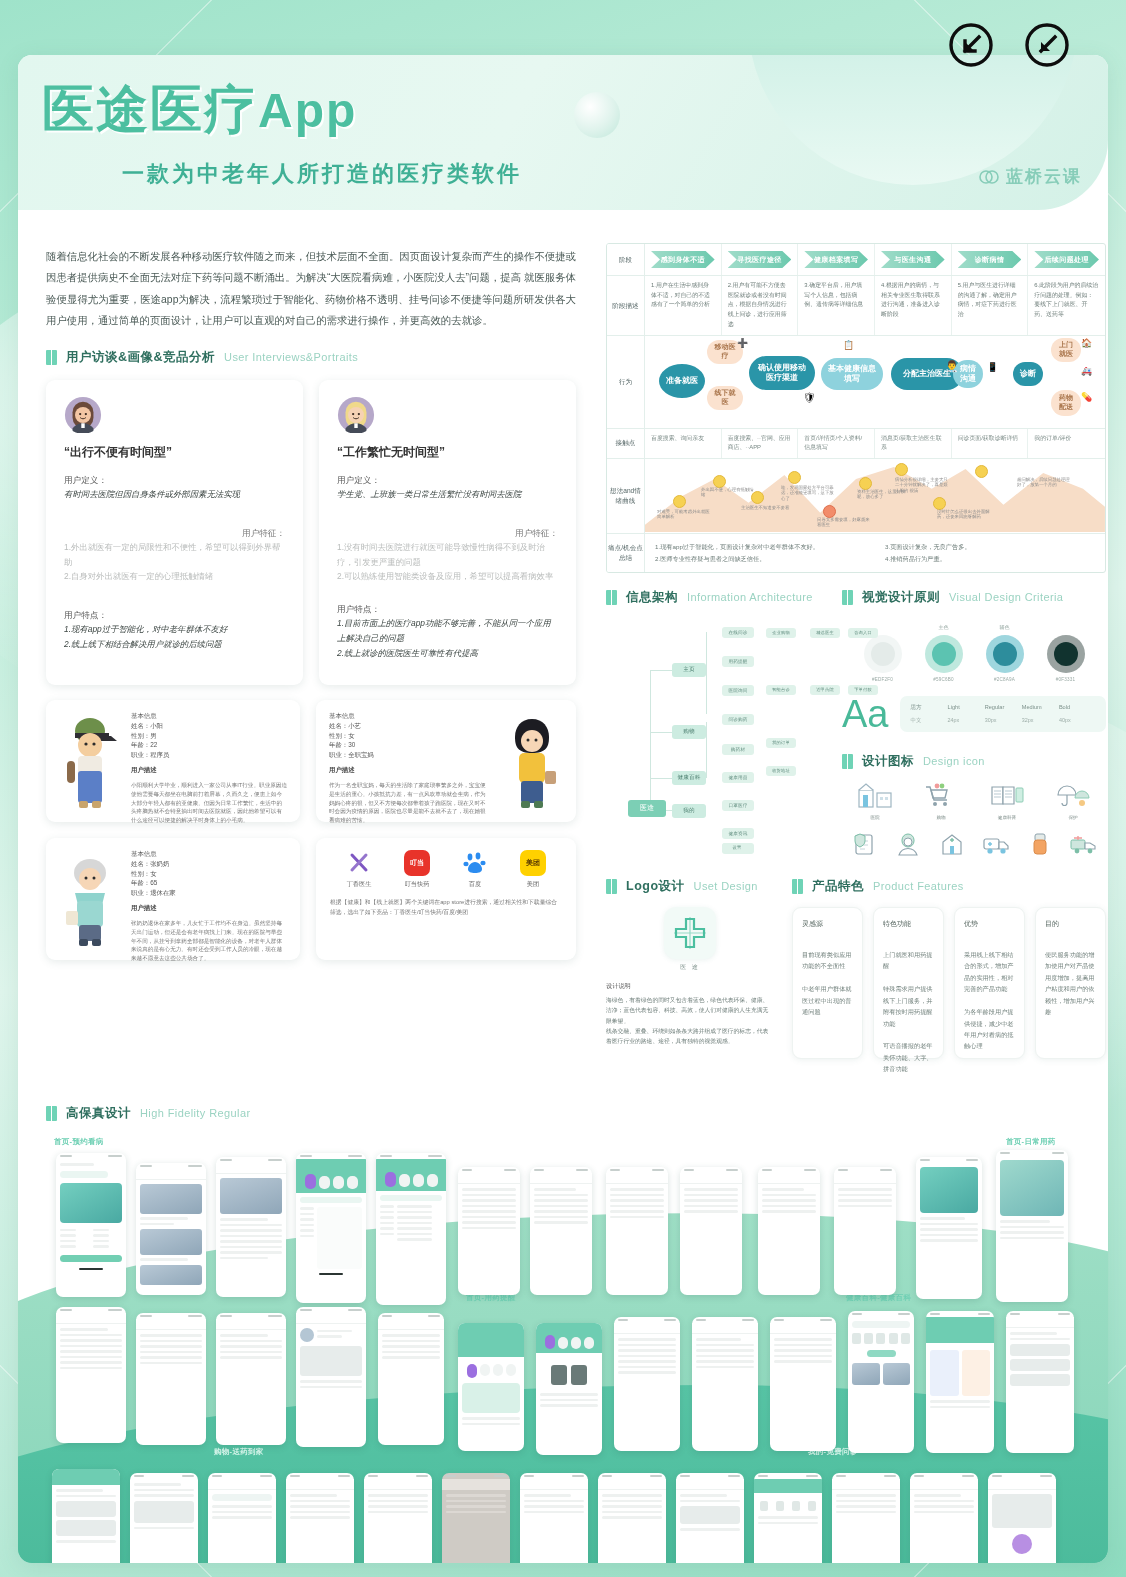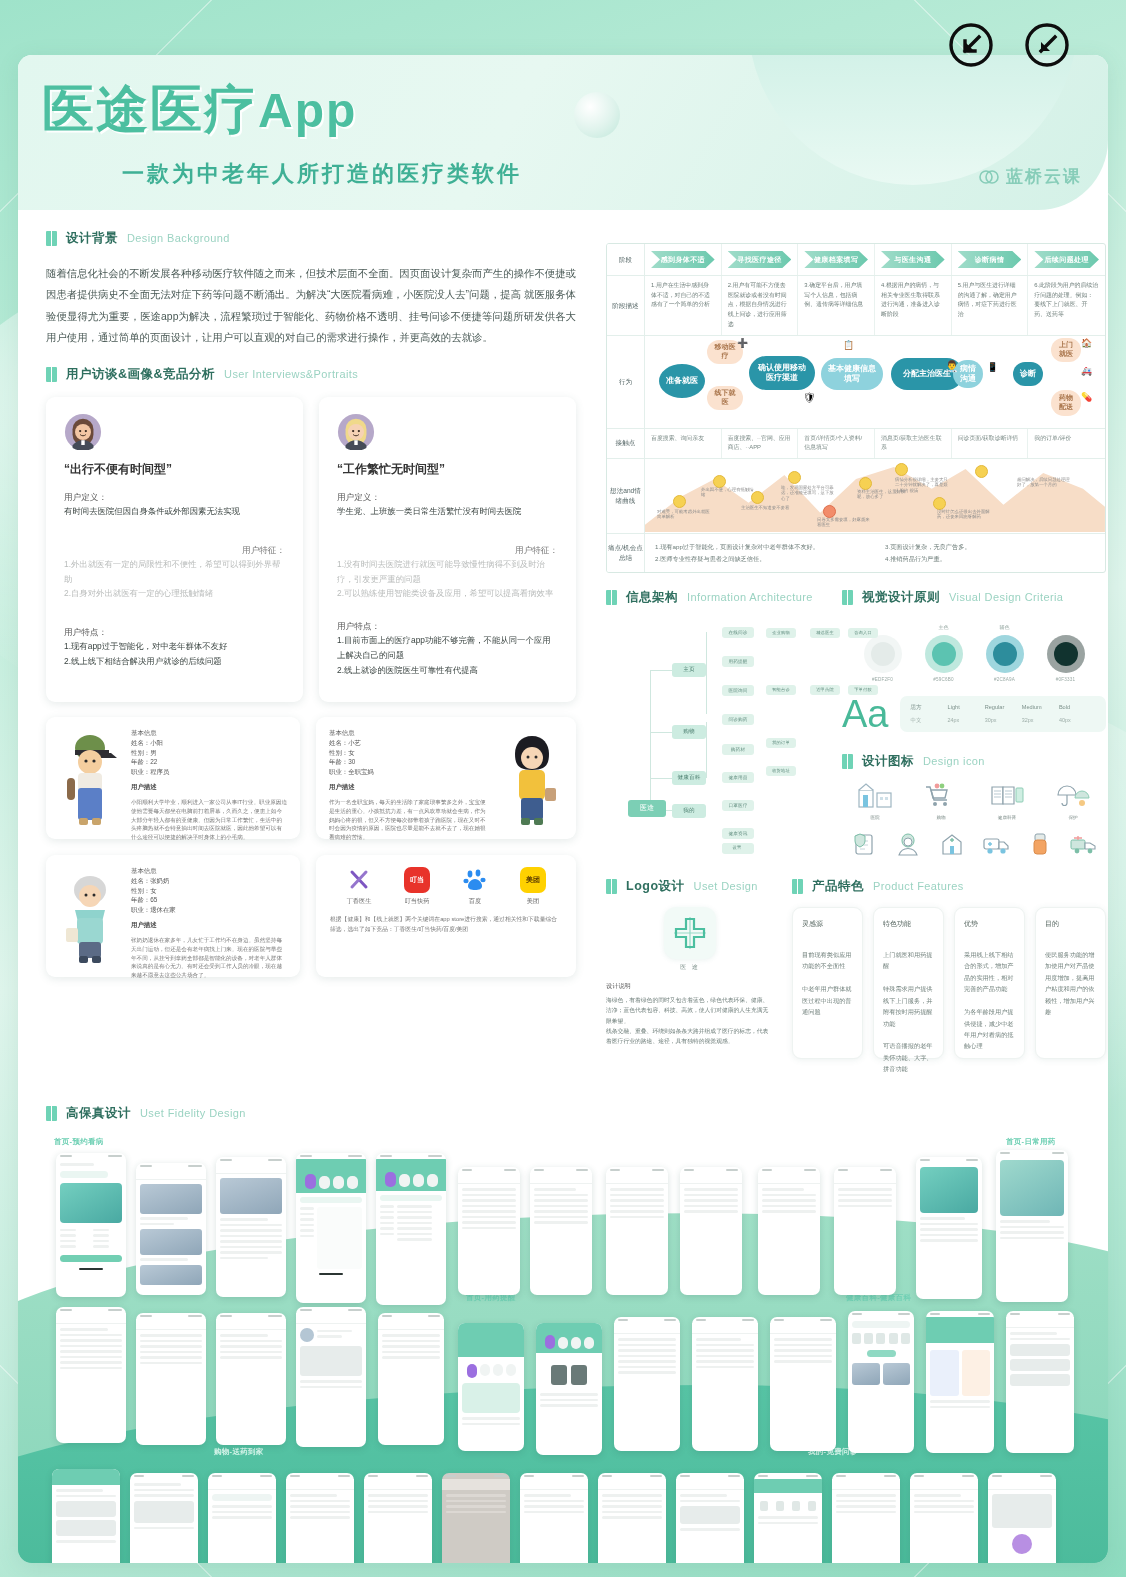--- a/index.html
+++ b/index.html
@@ -105,21 +105,21 @@
     padding: 13px;
   }
   .persona-grid { display: grid; grid-template-columns: 1fr 1fr; gap: 16px; margin-top: 14px; }
   .persona-card { height: 305px; position: relative; padding: 16px 18px; }
   .avatar { width: 38px; height: 38px; border-radius: 50%; display:block; }
   .persona-quote { margin-top: 10px; font-size: 12px; font-weight: 700; color: #333; }
   .lbl { font-size: 8.6px; color: #555; margin-top: 14px; }
   .lbl-r { text-align: right; color: #777; }
   .ln { font-size: 8.4px; color: #666; line-height: 1.75; }
   .ln.mute { color: #b9bcbb; }
-  .ln.dark { color: #3b4542; }
+  .ln.dark { color: #3b4542; font-style: italic; }
 
   
   .info-grid { display: grid; grid-template-columns: 1fr 1fr; gap: 16px; margin-top: 15px; }
   .info-card { height: 122px; display: flex; gap: 10px; align-items: flex-start; padding: 11px 13px; }
   .info-card.rev { flex-direction: row-reverse; }
   .info-figure { width: 62px; flex: 0 0 62px; height: 100px; }
   .info-txt { flex: 1; }
   .info-txt .k { font-size: 6.4px; color: #555; line-height: 1.5; }
   .info-txt .d { font-size: 5.6px; color: #777; line-height: 1.55; margin-top: 6px; }
   .info-txt .h { font-size: 6.4px; color: #444; font-weight: 700; margin-top: 7px; }
@@ -329,25 +329,20 @@
       <svg width="20" height="14" viewBox="0 0 20 14">
         <circle cx="7" cy="7" r="6" fill="none" stroke="#7fc9b4" stroke-width="1.6"></circle>
         <circle cx="13" cy="7" r="6" fill="none" stroke="#7fc9b4" stroke-width="1.6"></circle>
       </svg>
       <span>蓝桥云课</span>
     </div>
   </div>
 
   <div class="col-left">
 
-    <div class="sec-head">
-      <span class="sec-bar"></span>
-      <span class="sec-cn">设计背景</span>
-      <span class="sec-en">Design Background</span>
-    </div>
     <p class="body-text">随着信息化社会的不断发展各种移动医疗软件随之而来，但技术层面不全面。因页面设计复杂而产生的操作不便捷或因患者提供病史不全面无法对症下药等问题不断涌出。为解决“大医院看病难，小医院没人去”问题，提高 就医服务体验便显得尤为重要，医途app为解决，流程繁琐过于智能化、药物价格不透明、挂号问诊不便捷等问题所研发供各大用户使用，通过简单的页面设计，让用户可以直观的对自己的需求进行操作，并更高效的去就诊。</p>
 
     <div class="sec-head" style="margin-top:18px">
       <span class="sec-bar"></span>
       <span class="sec-cn">用户访谈&amp;画像&amp;竞品分析</span>
       <span class="sec-en">User Interviews&amp;Portraits</span>
     </div>
 
     <div class="persona-grid">
 
@@ -912,21 +907,21 @@
     </div>
   </div>
 
   <div class="hifi">
     <div class="hifi-bg1"></div>
     <div class="hifi-bg2"></div>
 
     <div class="hifi-head sec-head">
       <span class="sec-bar"></span>
       <span class="sec-cn">高保真设计</span>
-      <span class="sec-en">Uset Fidelity Design</span>
+      <span class="sec-en">High Fidelity Regular</span>
     </div>
 
     <div class="grp-label" style="left:36px;top:42px">首页-预约看病</div>
     <div class="grp-label" style="left:988px;top:42px">首页-日常用药</div>
     <div class="grp-label" style="left:448px;top:198px">首页-用药提醒</div>
     <div class="grp-label" style="left:828px;top:198px">健康百科-健康百科</div>
     <div class="grp-label onteal" style="left:196px;top:352px">购物-送药到家</div>
     <div class="grp-label onteal" style="left:790px;top:352px">我的-免费问诊</div>
 
     <div class="phone" style="left:38px;top:58px;width:70px;height:144px">

